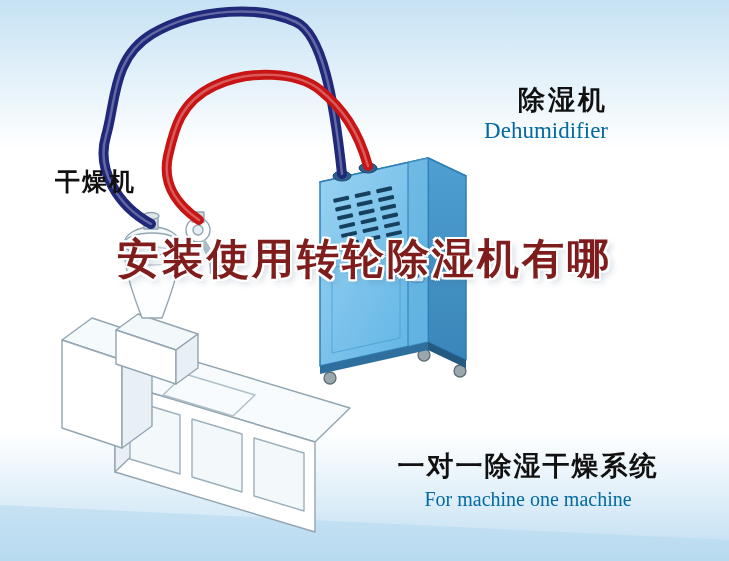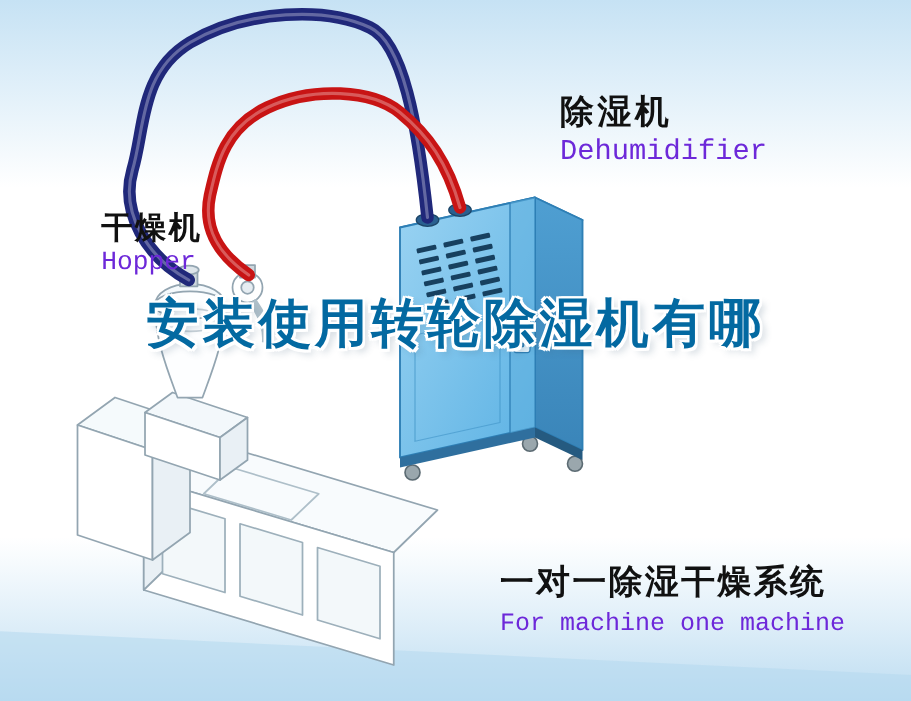--- a/index.html
+++ b/index.html
@@ -3,42 +3,42 @@
 <meta charset="utf-8">
 <style>
   html,body{margin:0;padding:0;background:#fff;}
   .stage{
     position:relative;width:729px;height:561px;overflow:hidden;background:#ffffff;
     font-family:"DejaVu Sans","Liberation Sans",sans-serif;
   }
   .stage svg{position:absolute;left:0;top:0;}
   .overlay{position:absolute;z-index:5;}
   .cn{font-family:"DejaVu Sans","Liberation Sans",sans-serif;font-weight:bold;color:#111;}
-  .serif{font-family:Liberation Mono, monospace;color:#6d28d9;}
+  .serif{font-family:Liberation Serif, serif;color:#0369a1;}
 
-  .hopper-label{left:55px;top:168px;line-height:1.15;margin-left:26px;}
+  .hopper-label{left:55px;top:168px;line-height:1.15;}
   .hopper-label .cn{font-size:25px;letter-spacing:2px;display:block;}
   .hopper-label .serif{font-size:21px;display:block;margin-top:2px;}
 
-  .dehum-label{left:448px;top:74px;width:160px;text-align:left;line-height:1.15;}
+  .dehum-label{left:448px;top:84px;width:160px;text-align:right;line-height:1.15;}
   .dehum-label .cn{font-size:27px;letter-spacing:3px;display:block;}
   .dehum-label .serif{font-size:23px;display:block;margin-top:3px;}
 
   .poster-title{
     left:0;right:0;top:234px;text-align:center;
-    color:#0369a1;font-weight:bold;font-size:42px;letter-spacing:3px;line-height:1.18;
+    color:#7f1d1d;font-weight:bold;font-size:42px;letter-spacing:3px;line-height:1.18;
     font-family:"DejaVu Sans","Liberation Sans",sans-serif;
     text-shadow:
       -2px -2px 0 #fff, 2px -2px 0 #fff, -2px 2px 0 #fff, 2px 2px 0 #fff,
       0 -2px 0 #fff, 0 2px 0 #fff, -2px 0 0 #fff, 2px 0 0 #fff,
       4px 4px 6px rgba(60,90,120,.25);
   }
   .poster-title span{display:block;}
 
-  .caption{left:400px;top:450px;width:320px;text-align:left;line-height:1.15;}
+  .caption{left:368px;top:450px;width:320px;text-align:center;line-height:1.15;}
   .caption .cn{font-size:27px;letter-spacing:2px;display:block;}
   .caption .serif{font-size:20px;display:block;margin-top:7px;}
 </style>
 </head>
 <body>
 
 <div class="stage">
 
   <svg width="729" height="561" viewBox="0 0 729 561">
     <defs>
@@ -157,21 +157,20 @@
     <g fill="none" stroke-linecap="round">
       <path d="M151,224 C118,206 96,170 106,136 C116,102 112,58 152,34 C198,7 262,6 296,22 C322,34 334,98 342,174" stroke="#20287a" stroke-width="10"></path>
       <path d="M151,224 C118,206 96,170 106,136 C116,102 112,58 152,34 C198,7 262,6 296,22 C322,34 334,98 342,174" stroke="#ffffff" stroke-width="2.5" opacity="0.3"></path>
       <path d="M199,220 C176,204 162,184 168,156 C174,130 180,102 214,86 C250,69 298,72 320,90 C342,108 358,130 368,166" stroke="#c81414" stroke-width="10"></path>
       <path d="M199,220 C176,204 162,184 168,156 C174,130 180,102 214,86 C250,69 298,72 320,90 C342,108 358,130 368,166" stroke="#ffffff" stroke-width="2.5" opacity="0.3"></path>
     </g>
   </svg>
 
   <div class="overlay hopper-label">
     <span class="cn">干燥机</span>
-    <span class="serif">Hopper</span>
   </div>
 
   <div class="overlay dehum-label">
     <span class="cn">除湿机</span>
     <span class="serif">Dehumidifier</span>
   </div>
 
   <div class="overlay poster-title">
     <span>安装使用转轮除湿机有哪</span>
   </div>

